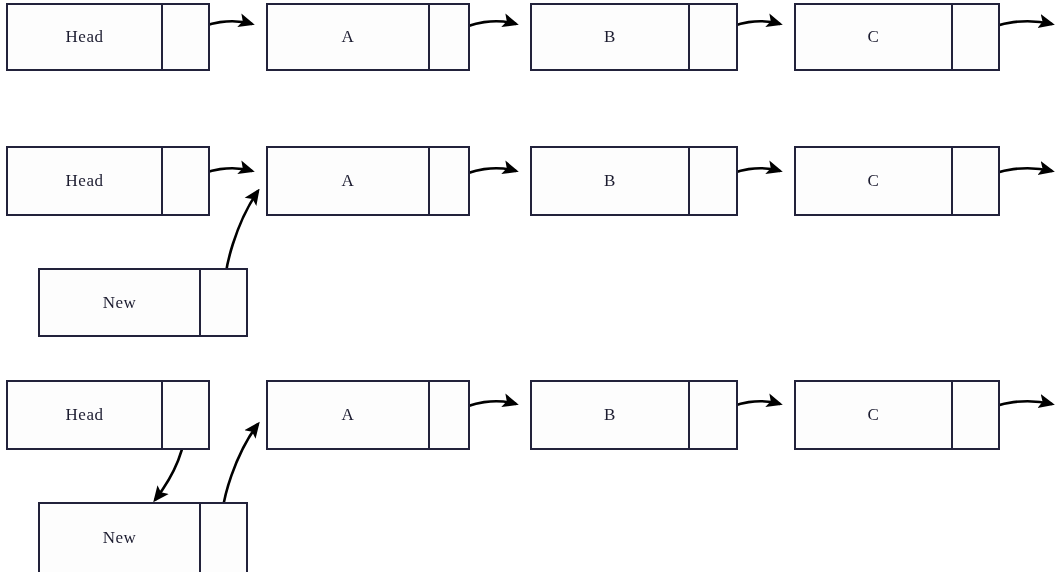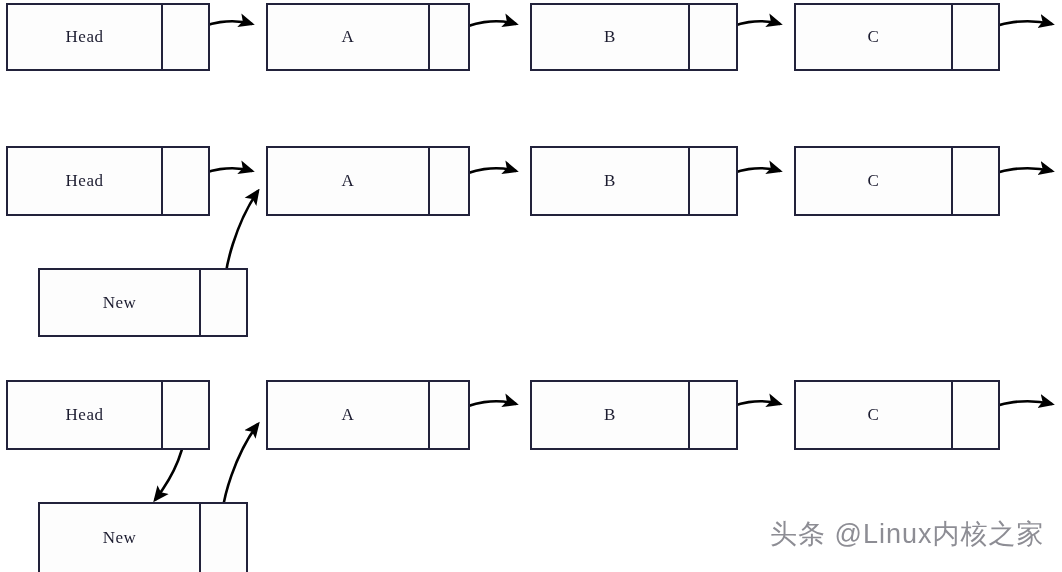--- a/index.html
+++ b/index.html
@@ -171,15 +171,14 @@
   </div>
   <div class="node" style="left:794px; top:380px; width:206px; height:70px;">
     <div class="data-cell">C</div>
     <div class="ptr-cell" style="width:45px;"></div>
   </div>
   <div class="node" style="left:38px; top:502px; width:210px; height:72px;">
     <div class="data-cell">New</div>
     <div class="ptr-cell" style="width:45px;"></div>
   </div>
 
-  <div class="watermark" style="left:770px; top:516px;">头条 @Linux内核之家</div>
 
 </div>
 
 </body></html>

